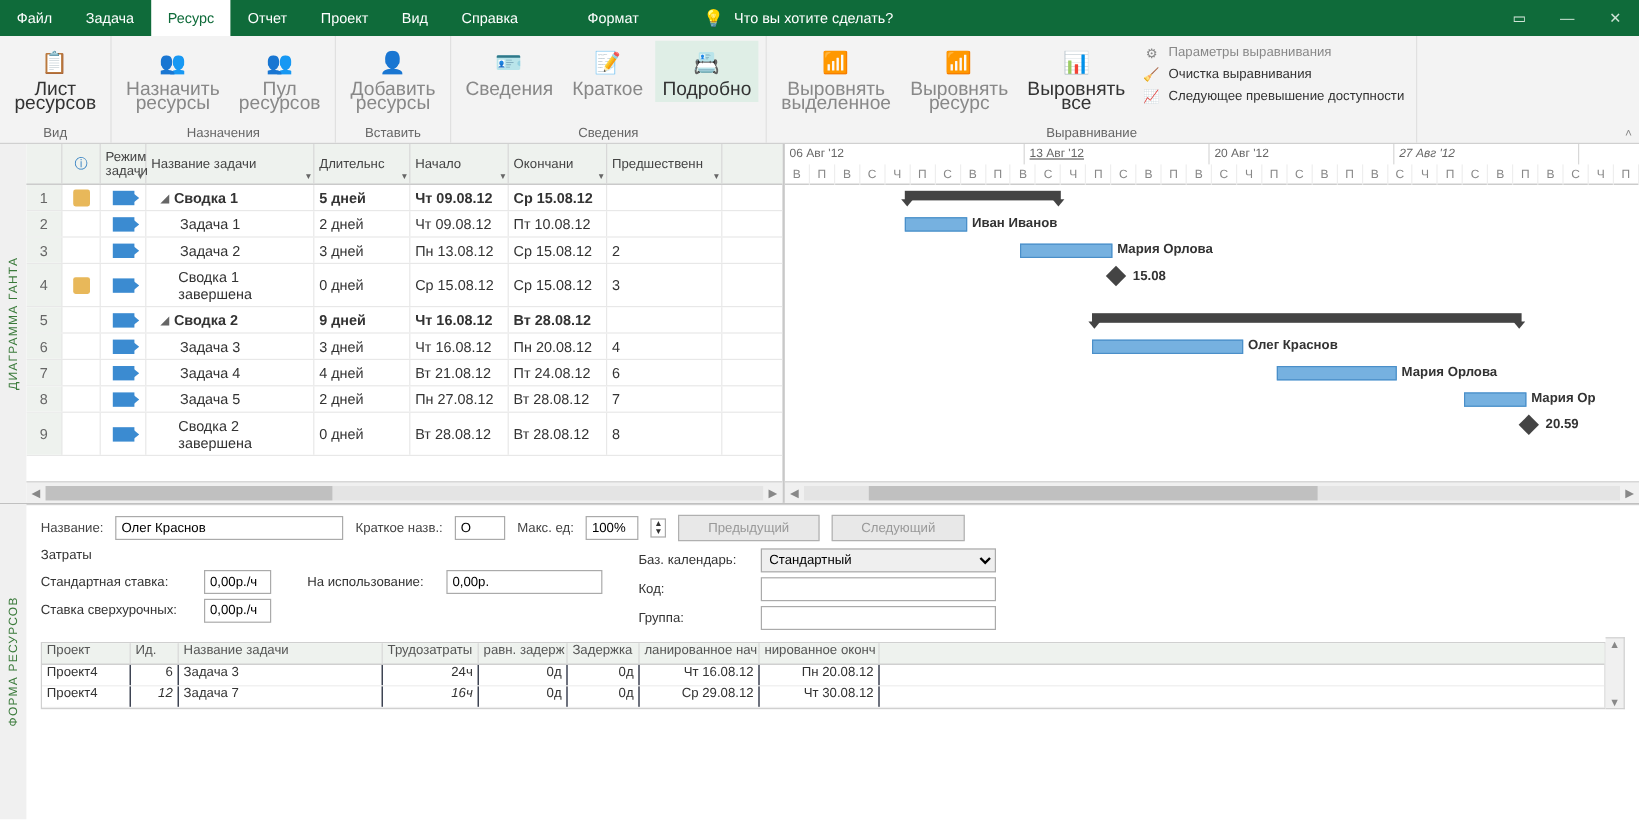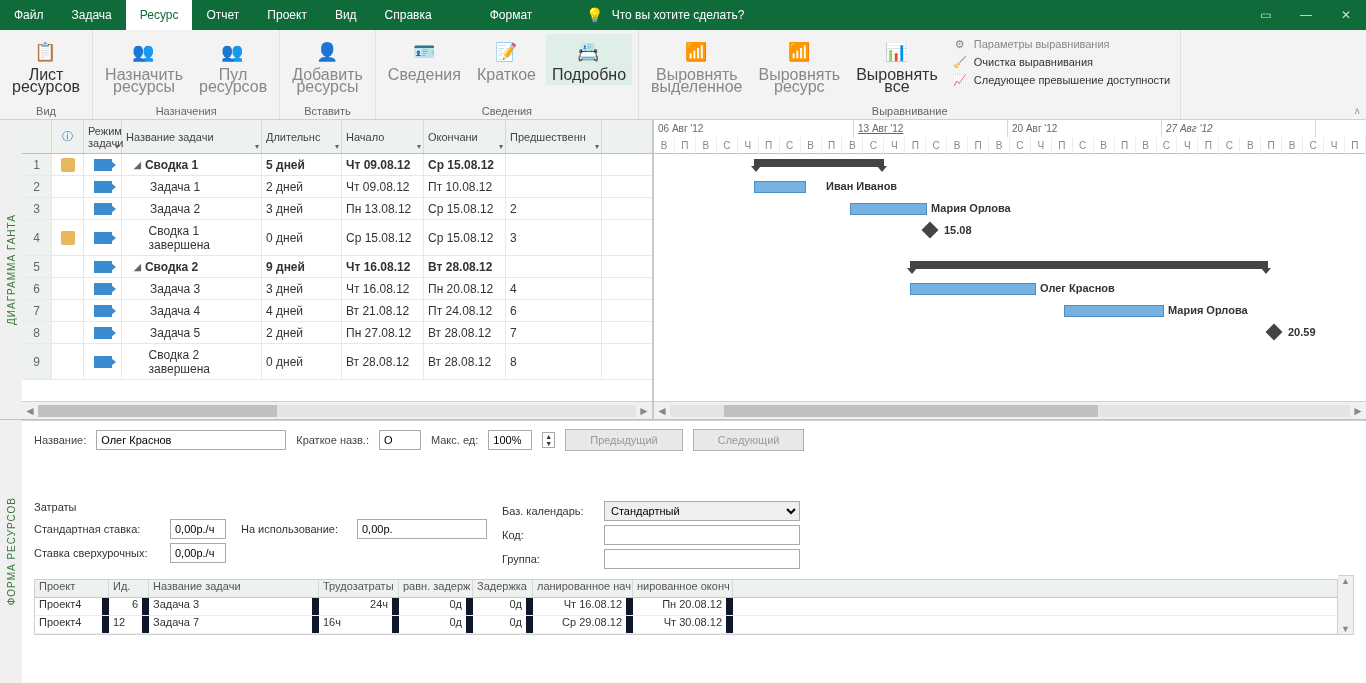--- a/index.html
+++ b/index.html
@@ -83,34 +83,34 @@
 .hscroll .track { flex: 1; height: 12px; background: #e4e4e4; position: relative; }
 .hscroll .thumb { position: absolute; height: 100%; background: #c0c0c0; }
 
 
 .resform-wrap { display: flex; height: calc(683px - 30px - 90px - 300px); }
 .resform { flex: 1; padding: 8px 12px; display: flex; flex-direction: column; gap: 6px; border-top: 1px solid #d0d0d0; }
 .rf-row1 { display: flex; align-items: center; gap: 10px; }
 .rf-row1 label { font-size: 11px; color: #444; }
 .rf-input { border: 1px solid #aaa; height: 20px; padding: 0 4px; font-size: 11px; }
 .rf-btn { border: 1px solid #b0b0b0; background: #e8e8e8; color: #999; height: 22px; padding: 0 24px; font-size: 11px; }
-.rf-cols { display: flex; gap: 15px; margin-top: 44px; }
+.rf-cols { display: flex; gap: 30px; }
 .rf-col { display: flex; flex-direction: column; gap: 4px; }
 .rf-col .line { display: flex; align-items: center; gap: 6px; }
 .rf-col .line label { width: 130px; font-size: 11px; }
 .rf-section-title { font-size: 11px; margin-bottom: 2px; }
 .rf-select { border: 1px solid #aaa; height: 20px; font-size: 11px; padding: 0 2px; }
 
 
 .agrid { flex: 1; display: flex; flex-direction: column; border: 1px solid #d0d0d0; margin-top: 4px; }
 .agrid .ahead { display: flex; background: #eef2ee; border-bottom: 1px solid #c8c8c8; height: 18px; }
 .agrid .ahead .ah { border-right: 1px solid #d8d8d8; font-size: 11px; padding: 0 4px; color: #555; overflow: hidden; white-space: nowrap; }
 .agrid .abody { flex: 1; overflow: hidden; }
 .agrid .arow { display: flex; height: 18px; border-bottom: 1px solid #eee; }
-.agrid .arow .ac { border-right: 7px solid #0f172a; font-size: 11px; padding: 0 4px; overflow: hidden; }
+.agrid .arow .ac { border-right: 1px solid #0f172a; font-size: 11px; padding: 0 4px; overflow: hidden; }
 
 </style>
 </head>
 <body>
 
 <div class="titlebar">
   <span class="tab">Файл</span>
   <span class="tab">Задача</span>
   <span class="tab active">Ресурс</span>
   <span class="tab">Отчет</span>
@@ -454,40 +454,44 @@
           <div class="d">Ч</div>
           <div class="d">П</div>
         </div>
     </div>
     <div class="g-body">
       <div class="g-row">
           <div class="sumbar" style="left:100px;width:130px"></div>
         </div>
       <div class="g-row">
           <div class="bar" style="left:100px;width:52px"></div>
-          <span class="barlabel" style="left:172px">Иван Иванов</span>
+          <span class="barlabel" style="left:156px">Иван Иванов</span>
         </div>
       <div class="g-row">
           <div class="bar" style="left:196px;width:77px"></div>
           <span class="barlabel" style="left:277px">Мария Орлова</span>
         </div>
       <div class="g-row tall">
           <div class="milestone" style="left:270px"></div>
           <span class="barlabel" style="left:290px">15.08</span>
         </div>
       <div class="g-row">
           <div class="sumbar" style="left:256px;width:358px"></div>
         </div>
       <div class="g-row">
           <div class="bar" style="left:256px;width:126px"></div>
           <span class="barlabel" style="left:386px">Олег Краснов</span>
         </div>
       <div class="g-row">
           <div class="bar" style="left:410px;width:100px"></div>
           <span class="barlabel" style="left:514px">Мария Орлова</span>
+        </div>
+      <div class="g-row">
+          <div class="bar" style="left:566px;width:52px"></div>
+          <span class="barlabel" style="left:622px">Мария Ор</span>
         </div>
       <div class="g-row tall">
           <div class="milestone" style="left:614px"></div>
           <span class="barlabel" style="left:634px">20.59</span>
         </div>
     </div>
     <div class="hscroll">
       <span class="arrow">◄</span>
       <div class="track">
           <div class="thumb" style="left:8%;width:55%"></div>
@@ -568,23 +572,23 @@
               <div class="ac" style="width: 40px; text-align: right;">6</div>
               <div class="ac" style="width: 170px; text-align: left;">Задача 3</div>
               <div class="ac" style="width: 80px; text-align: right;">24ч</div>
               <div class="ac" style="width: 74px; text-align: right;">0д</div>
               <div class="ac" style="width: 60px; text-align: right;">0д</div>
               <div class="ac" style="width: 100px; text-align: right;">Чт 16.08.12</div>
               <div class="ac" style="width: 100px; text-align: right;">Пн 20.08.12</div>
             </div>
             <div class="arow">
               <div class="ac" style="width: 74px; text-align: left;">Проект4</div>
-              <div class="ac" style="width: 40px; ">12</div>
+              <div class="ac" style="width: 40px; text-align: right; font-style: italic;">12</div>
               <div class="ac" style="width: 170px; text-align: left;">Задача 7</div>
-              <div class="ac" style="width: 80px; text-align: left;">16ч</div>
+              <div class="ac" style="width: 80px; text-align: right; font-style: italic;">16ч</div>
               <div class="ac" style="width: 74px; text-align: right;">0д</div>
               <div class="ac" style="width: 60px; text-align: right;">0д</div>
               <div class="ac" style="width: 100px; text-align: right;">Ср 29.08.12</div>
               <div class="ac" style="width: 100px; text-align: right;">Чт 30.08.12</div>
             </div>
           </div>
       </div>
       <div class="vscroll" style="width:16px;background:#f0f0f0;border:1px solid #d0d0d0;border-left:none;display:flex;flex-direction:column;justify-content:space-between;align-items:center;font-size:9px;color:#888">
         <span>▲</span>
         <span>▼</span>

